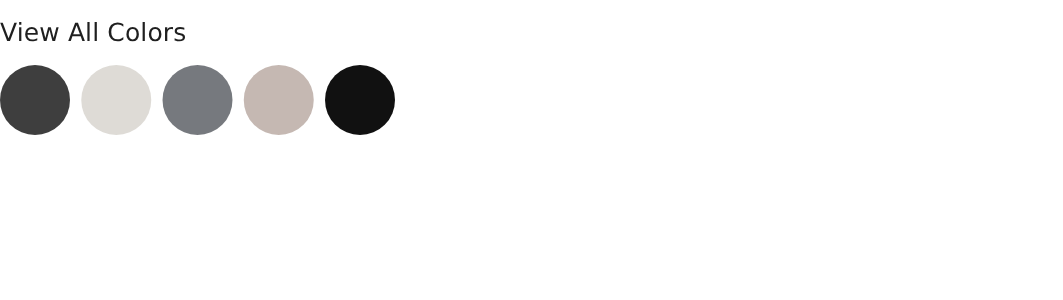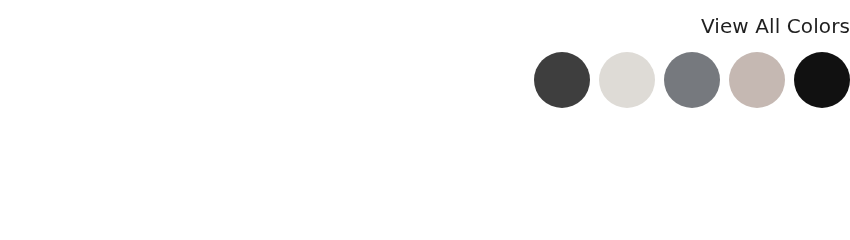--- a/index.html
+++ b/index.html
@@ -14,21 +14,21 @@
     font-family: "DejaVu Sans", "Liberation Sans", sans-serif;
     overflow: hidden;
   }
 
   .palette-page {
     width: 850px;
     height: 235px;
     box-sizing: border-box;
     display: flex;
     flex-direction: column;
-    align-items: flex-end;
+    align-items: flex-start;
     background: #ffffff;
   }
 
   .palette-title {
     margin: 0;
     padding: 0;
     font-size: 20px;
     font-weight: 400;
     line-height: 24px;
     color: #1f1f1f;

